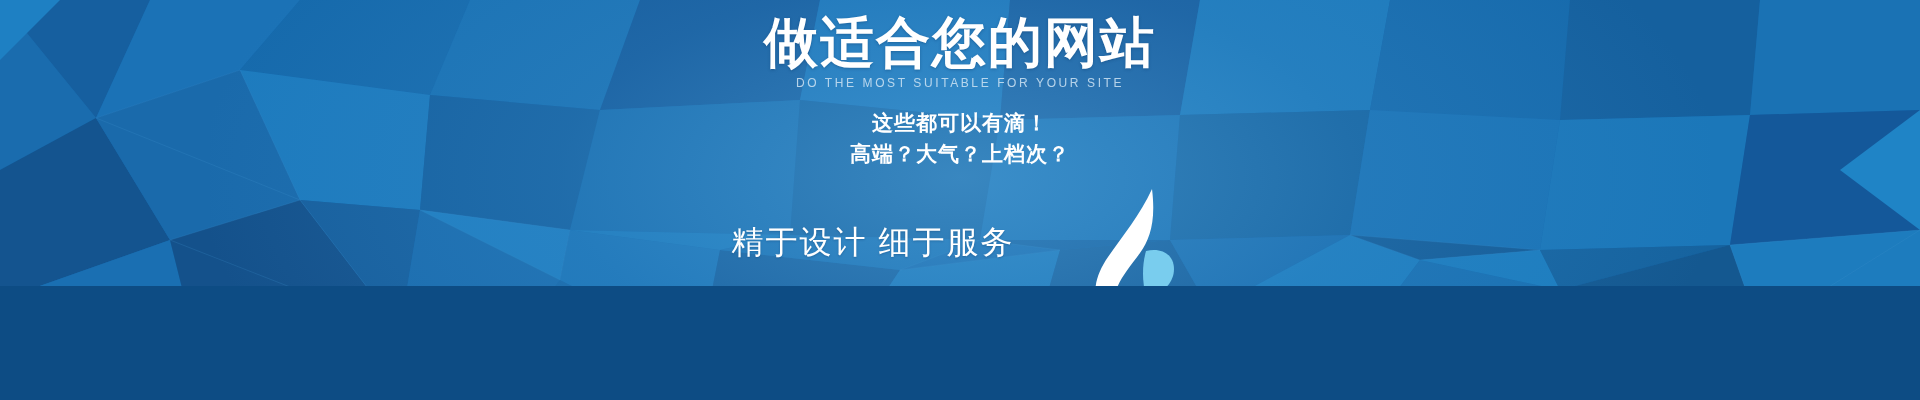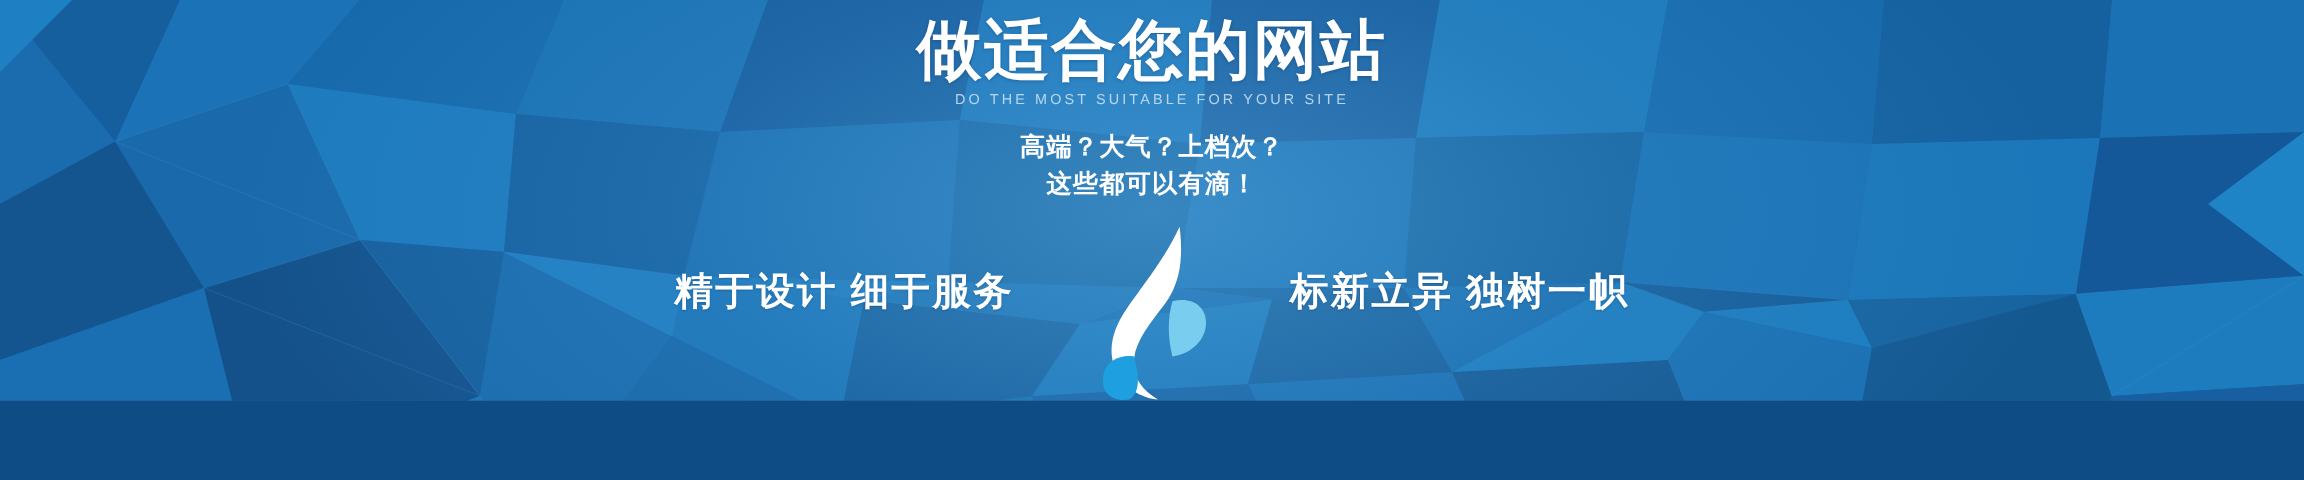--- a/index.html
+++ b/index.html
@@ -1,20 +1,20 @@
 <!DOCTYPE html>
 <html><head>
 <meta charset="utf-8">
 <style>
   html,body{margin:0;padding:0;background:#0d4c84;}
   body{font-family:"Liberation Sans","DejaVu Sans",sans-serif;}
 
   #banner{
     position:relative;
-    width:1920px;height:334px;
+    width:1920px;height:286px;
     overflow:hidden;
     background:#701a75;
   }
 
   
   #poly{position:absolute;inset:0;width:1920px;height:400px;display:block;}
 
   
   #glow{
     position:absolute;left:50%;top:-120px;transform:translateX(-50%);
@@ -71,21 +71,21 @@
     display:flex;
     align-items:center;
     justify-content:center;
     gap:56px;
   }
   .slogan{
     font-size:32px;
     color:#ffffff;
     letter-spacing:2px;
     white-space:nowrap;
-    font-weight:bold;
+    font-weight:normal;
     text-shadow:0 1px 2px rgba(8,50,95,.3);
   }
   .logo-mark{
     width:118px;height:150px;
     display:block;
     flex:0 0 auto;
     margin-bottom:-34px;
   }
 </style>
 </head>
@@ -162,35 +162,34 @@
 
   <div id="glow"></div>
 
   <div id="content">
 
     <div class="title">做适合您的网站</div>
 
     <div class="subtitle">DO THE MOST SUITABLE FOR YOUR SITE</div>
 
     <div class="pitch">
+      <span class="line">这些都可以有滴！</span>
       <span class="line">高端？大气？上档次？</span>
-      <span class="line">这些都可以有滴！</span>
     </div>
 
     <div class="slogan-row">
 
       <span class="slogan">精于设计 细于服务</span>
 
       <svg class="logo-mark" viewBox="0 0 118 150">
         <path d="M82,4 C70,30 52,52 38,72 C24,92 20,114 34,132
                  C42,142 54,147 64,148 C50,140 42,128 44,114
                  C46,98 58,84 70,68 C80,54 86,36 82,4 Z" fill="#ffffff"></path>
         <path d="M76,66 C92,62 104,70 104,84 C104,98 92,110 76,112
                  C72,96 72,80 76,66 Z" fill="#79cdee"></path>
         <path d="M44,112 C30,110 18,118 18,132 C18,144 28,150 40,148
                  C50,142 48,126 44,112 Z" fill="#1e9fe0"></path>
       </svg>
 
-      <span class="slogan">标新立异 独树一帜</span>
     </div>
 
   </div>
 </div>
 
 </body></html>

